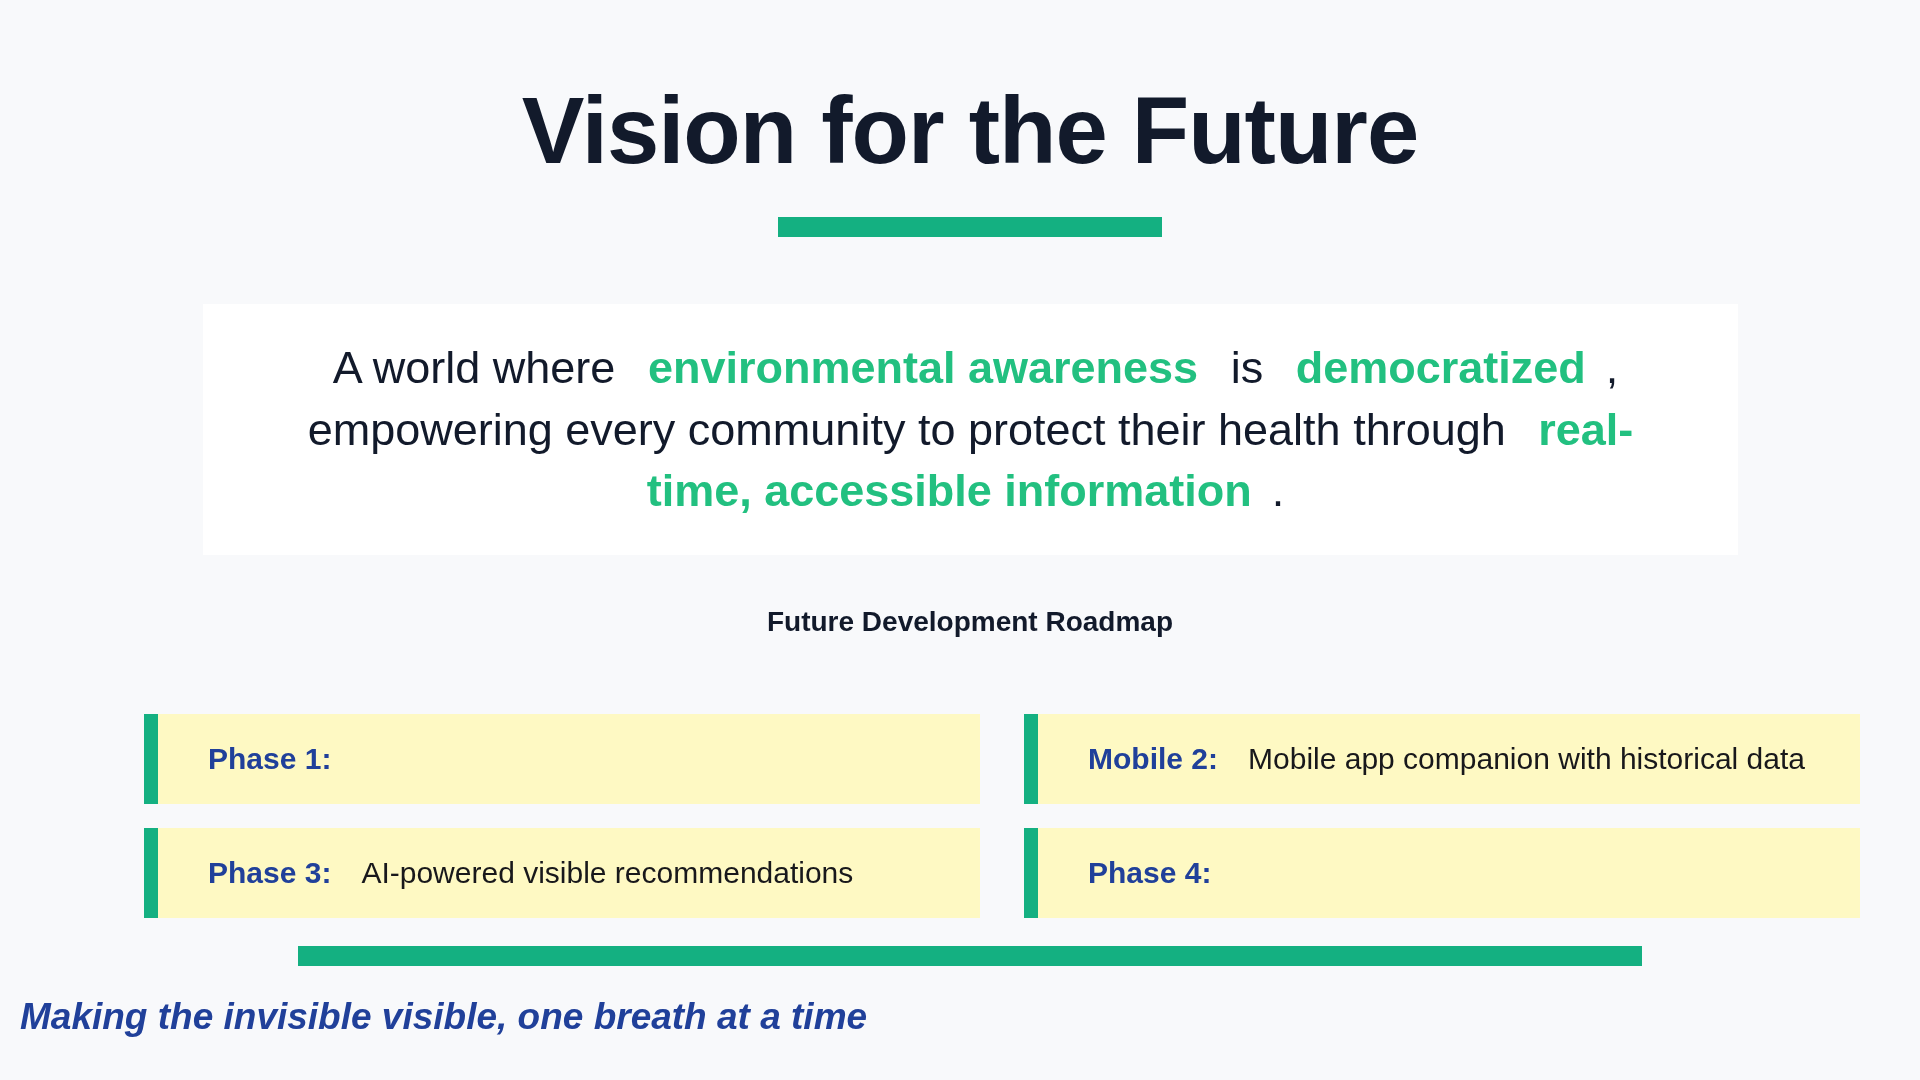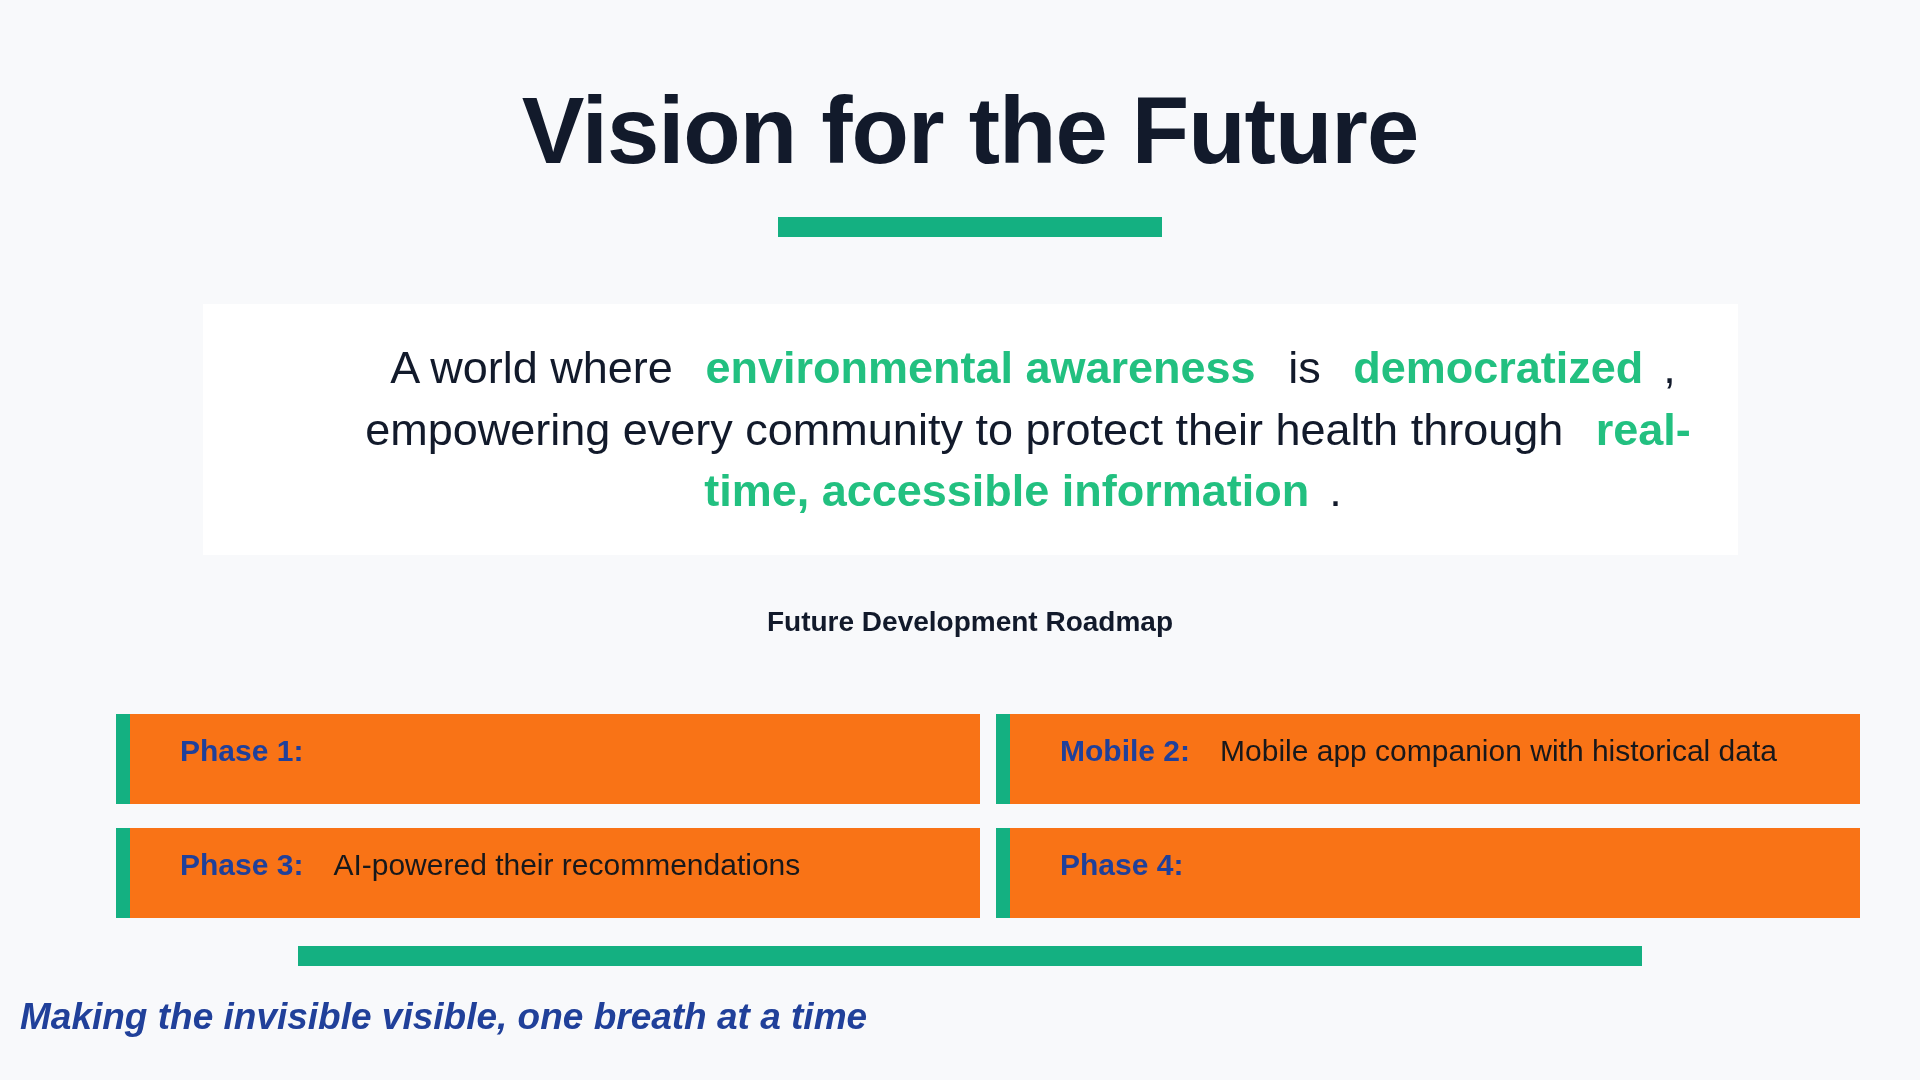--- a/index.html
+++ b/index.html
@@ -51,21 +51,21 @@
   
   .statement-card {
     position:absolute;
     left:193px;
     top:294px;
     width:1535px;
     height:251px;
     background:#ffffff;
     display:flex;
     align-items:center;
-    justify-content:flex-end;
+    justify-content:center;
   }
 
   .statement-text {
     width:1400px;
     text-align:center;
     font-size:45px;
     line-height:1.37;
     color:#121a2b;
     font-weight:normal;
   }
@@ -94,28 +94,30 @@
     top:694px;
     width:1744px;
     display:grid;
     grid-template-columns:864px 864px;
     grid-column-gap:16px;
     grid-row-gap:24px;
   }
 
   .phase-card {
     height:90px;
-    background:#f97316;
+    background:#fef9c3;
     border-left:14px solid #14b081;
     display:flex;
+    align-items:center;
     padding-left:40px;
     font-size:30px;
     color:#1a1a1a;
     white-space:nowrap;
     overflow:hidden;
+    margin-left:28px;
   }
 
   .phase-label {
     color:#20409a;
     font-weight:bold;
     margin-right:10px;
   }
 
   .phase-desc {
     color:#18181b;
@@ -165,21 +167,21 @@
       <span class="phase-label">Phase 1:</span>
     </div>
 
     <div class="phase-card">
       <span class="phase-label">Mobile 2:</span>
       <span class="phase-desc">Mobile app companion with historical data</span>
     </div>
 
     <div class="phase-card">
       <span class="phase-label">Phase 3:</span>
-      <span class="phase-desc">AI-powered their recommendations</span>
+      <span class="phase-desc">AI-powered visible recommendations</span>
     </div>
 
     <div class="phase-card">
       <span class="phase-label">Phase 4:</span>
     </div>
 
   </div>
 
   <div class="footer-rule"></div>
 

